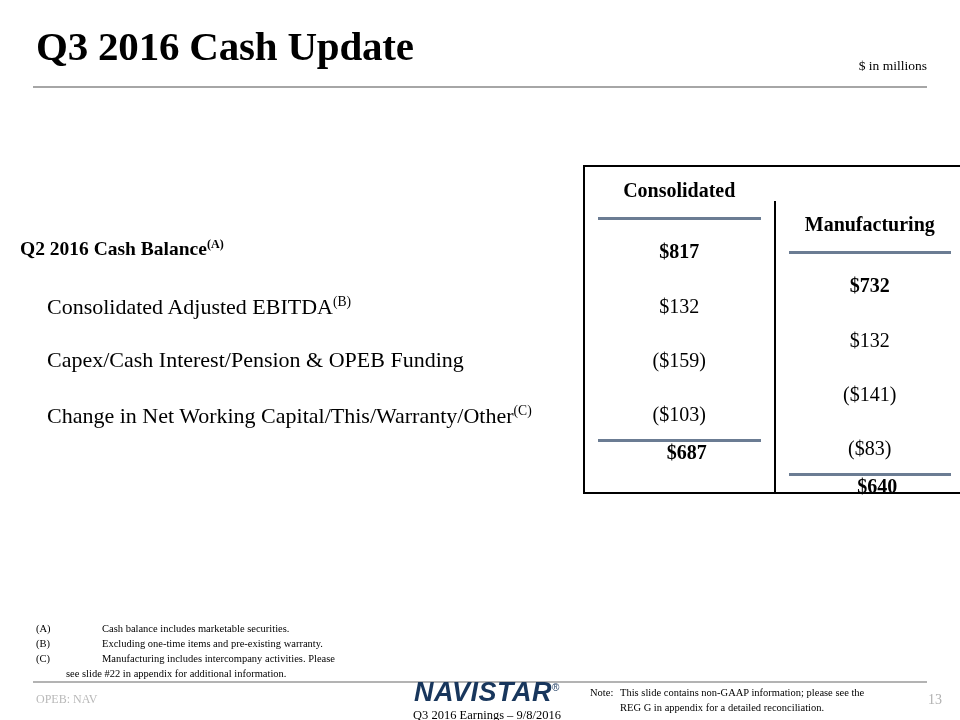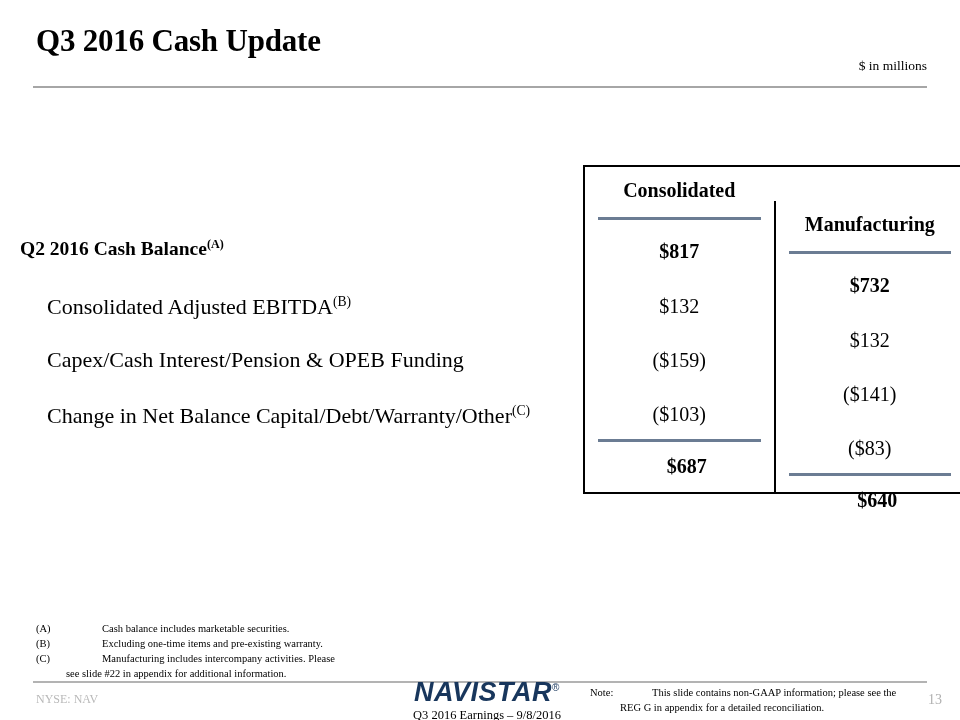--- a/index.html
+++ b/index.html
@@ -17,21 +17,21 @@
     height: 720px;
     background: #ffffff;
     overflow: hidden;
   }
 
   
   #slide-title {
     position: absolute;
     left: 36px;
     top: 24px;
-    font-size: 31px;
+    font-size: 41px;
     font-weight: bold;
     letter-spacing: -0.2px;
     line-height: 1.1;
     white-space: nowrap;
   }
   #units-label {
     position: absolute;
     right: 33px;
     top: 58px;
     font-size: 13.5px;
@@ -114,21 +114,21 @@
     right: 0;
     text-align: center;
     font-size: 20px;
     white-space: nowrap;
   }
   .cell.bold { font-weight: bold; }
   .cell-0 { top: 73px; }
   .cell-1 { top: 128px; }
   .cell-2 { top: 182px; }
   .cell-3 { top: 236px; }
-  .cell-4 { top: 288px; padding-left: 15px; }
+  .cell-4 { top: 274px; padding-left: 15px; }
 
   
   #footnotes {
     position: absolute;
     left: 36px;
     top: 622px;
     font-size: 10.5px;
     line-height: 1.42;
   }
   .footnote {
@@ -193,21 +193,21 @@
     margin-top: 2px;
     white-space: nowrap;
   }
   #footer-note {
     position: absolute;
     left: 590px;
     top: 685px;
     font-size: 10.5px;
     line-height: 1.45;
   }
-  .note-line { display: flex; white-space: nowrap; gap: 32px; }
+  .note-line { display: flex; white-space: nowrap; }
   .note-marker { width: 30px; flex: 0 0 30px; }
   .note-cont { padding-left: 30px; white-space: nowrap; }
   #slide-number {
     position: absolute;
     right: 18px;
     top: 692px;
     font-size: 14px;
     color: #b0b0b0;
     white-space: nowrap;
   }
@@ -220,21 +220,21 @@
   <div id="slide-title">Q3 2016 Cash Update</div>
   <div id="units-label">$ in millions</div>
   <div id="header-rule"></div>
 
   <div class="row-label bold" id="label-row-0"><span>Q2 2016 Cash Balance</span><sup>(A)</sup></div>
 
   <div class="row-label" id="label-row-1"><span>Consolidated Adjusted EBITDA</span><sup>(B)</sup></div>
 
   <div class="row-label" id="label-row-2"><span>Capex/Cash Interest/Pension &amp; OPEB Funding</span><sup></sup></div>
 
-  <div class="row-label" id="label-row-3"><span>Change in Net Balance Capital/Debt/Warranty/Other</span><sup>(C)</sup></div>
+  <div class="row-label" id="label-row-3"><span>Change in Net Working Capital/This/Warranty/Other</span><sup>(C)</sup></div>
 
 
   <div id="data-table">
 
     <div class="table-col">
       <div class="col-header">Consolidated</div>
       <div class="col-rule under-header"></div>
       <div class="cell cell-0 bold">$817</div>
       <div class="cell cell-1">$132</div>
       <div class="cell cell-2">($159)</div>
@@ -267,21 +267,21 @@
     </div>
     <div class="footnote">
       <span class="footnote-marker">(C)</span>
       <span class="footnote-text">Manufacturing includes intercompany activities.  Please</span>
     </div>
     <div class="footnote-cont">see slide #22 in appendix for additional information.</div>
   </div>
 
   <div id="footer-rule"></div>
 
-  <div id="ticker">NYSE: NAV</div>
+  <div id="ticker">OPEB: NAV</div>
 
   <div id="logo-block">
     <div id="logo-wordmark"><span>NAVISTAR</span><span id="logo-reg">®</span></div>
     <div id="logo-subtitle">Q3 2016 Earnings – 9/8/2016</div>
   </div>
 
   <div id="footer-note">
     <div class="note-line">
       <span class="note-marker">Note:</span>
       <span>This slide contains non-GAAP information; please see the</span>

